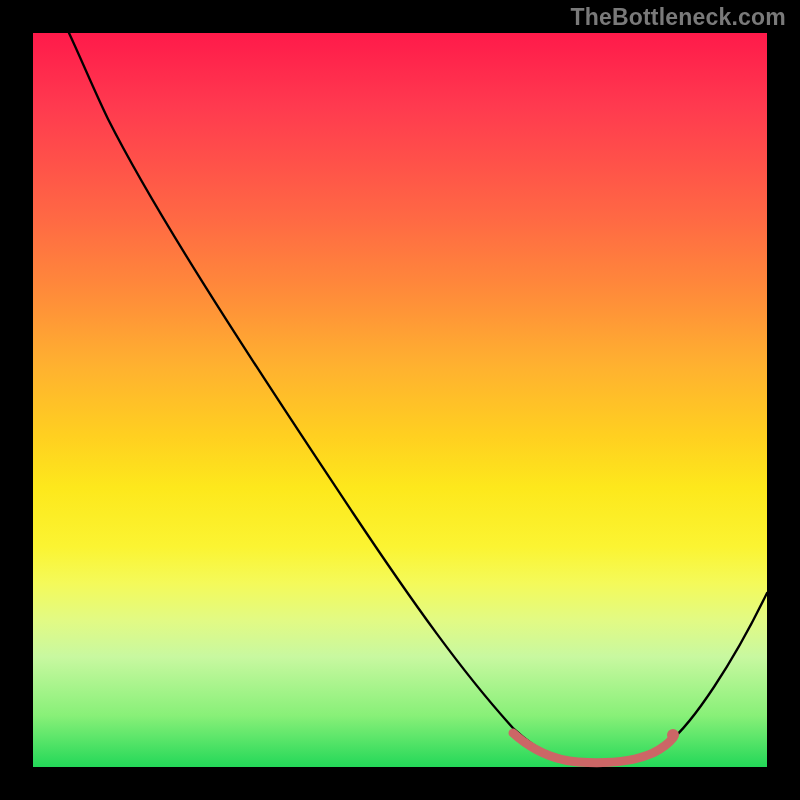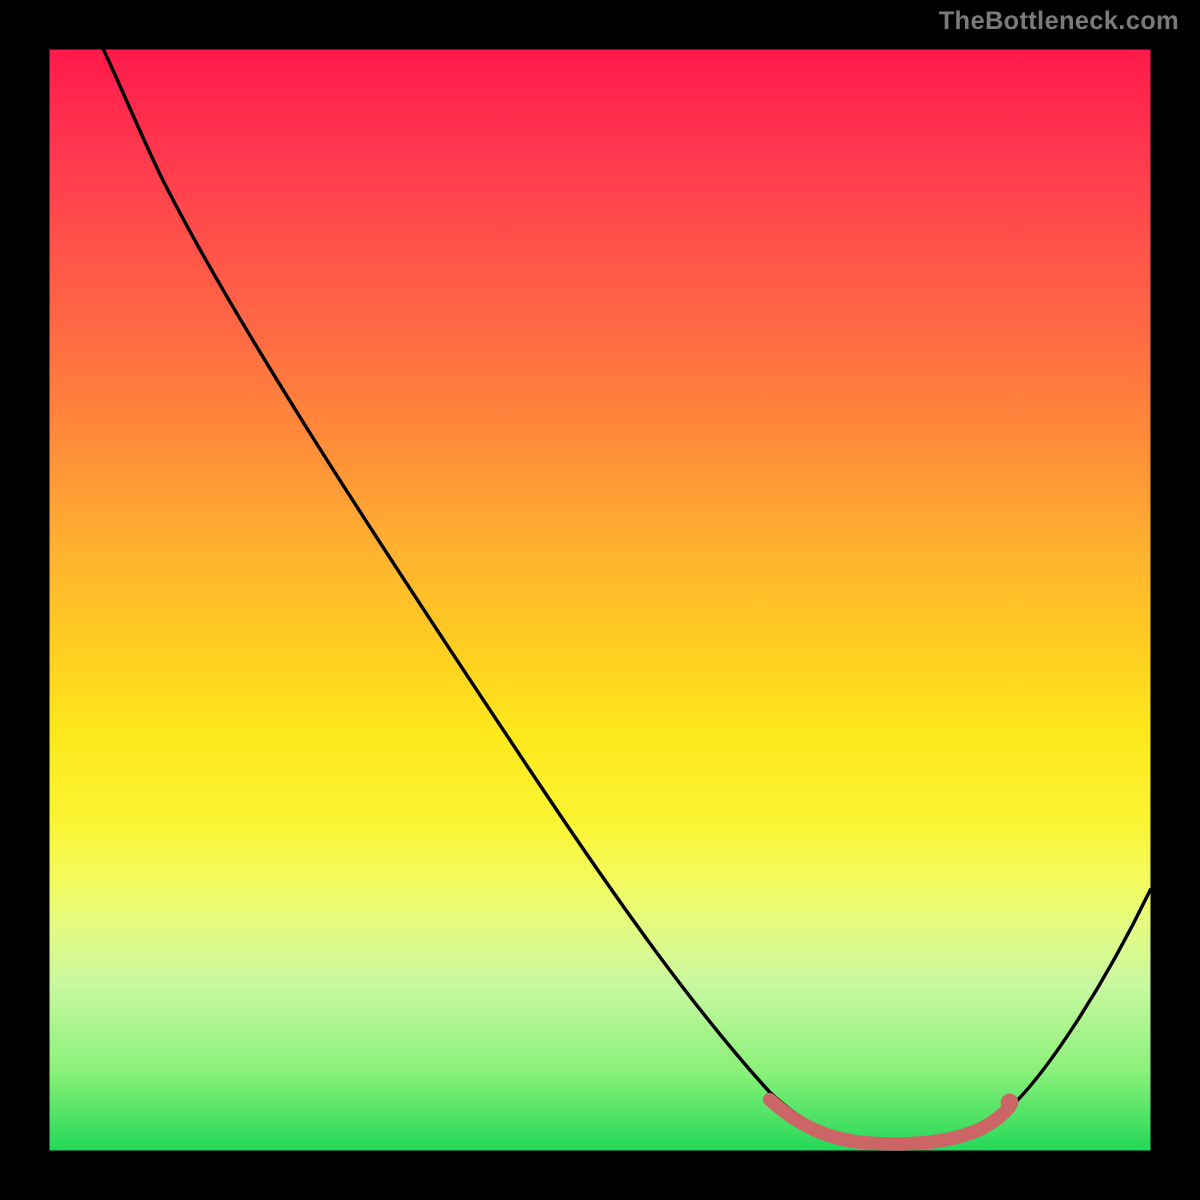--- a/index.html
+++ b/index.html
@@ -36,21 +36,21 @@
       #c8f8a0 85%,
       #88f078 93%,
       #23d858 100%
     );
   }
   .watermark {
     position: absolute;
     top: 4px;
     right: 14px;
     font-family: Arial, Helvetica, sans-serif;
-    font-size: 17px;
+    font-size: 23px;
     font-weight: bold;
     color: #7a7a7a;
     letter-spacing: 0.2px;
     text-align: right;
   }
   svg.curve {
     position: absolute;
     left: 0;
     top: 0;
     width: 734px;

